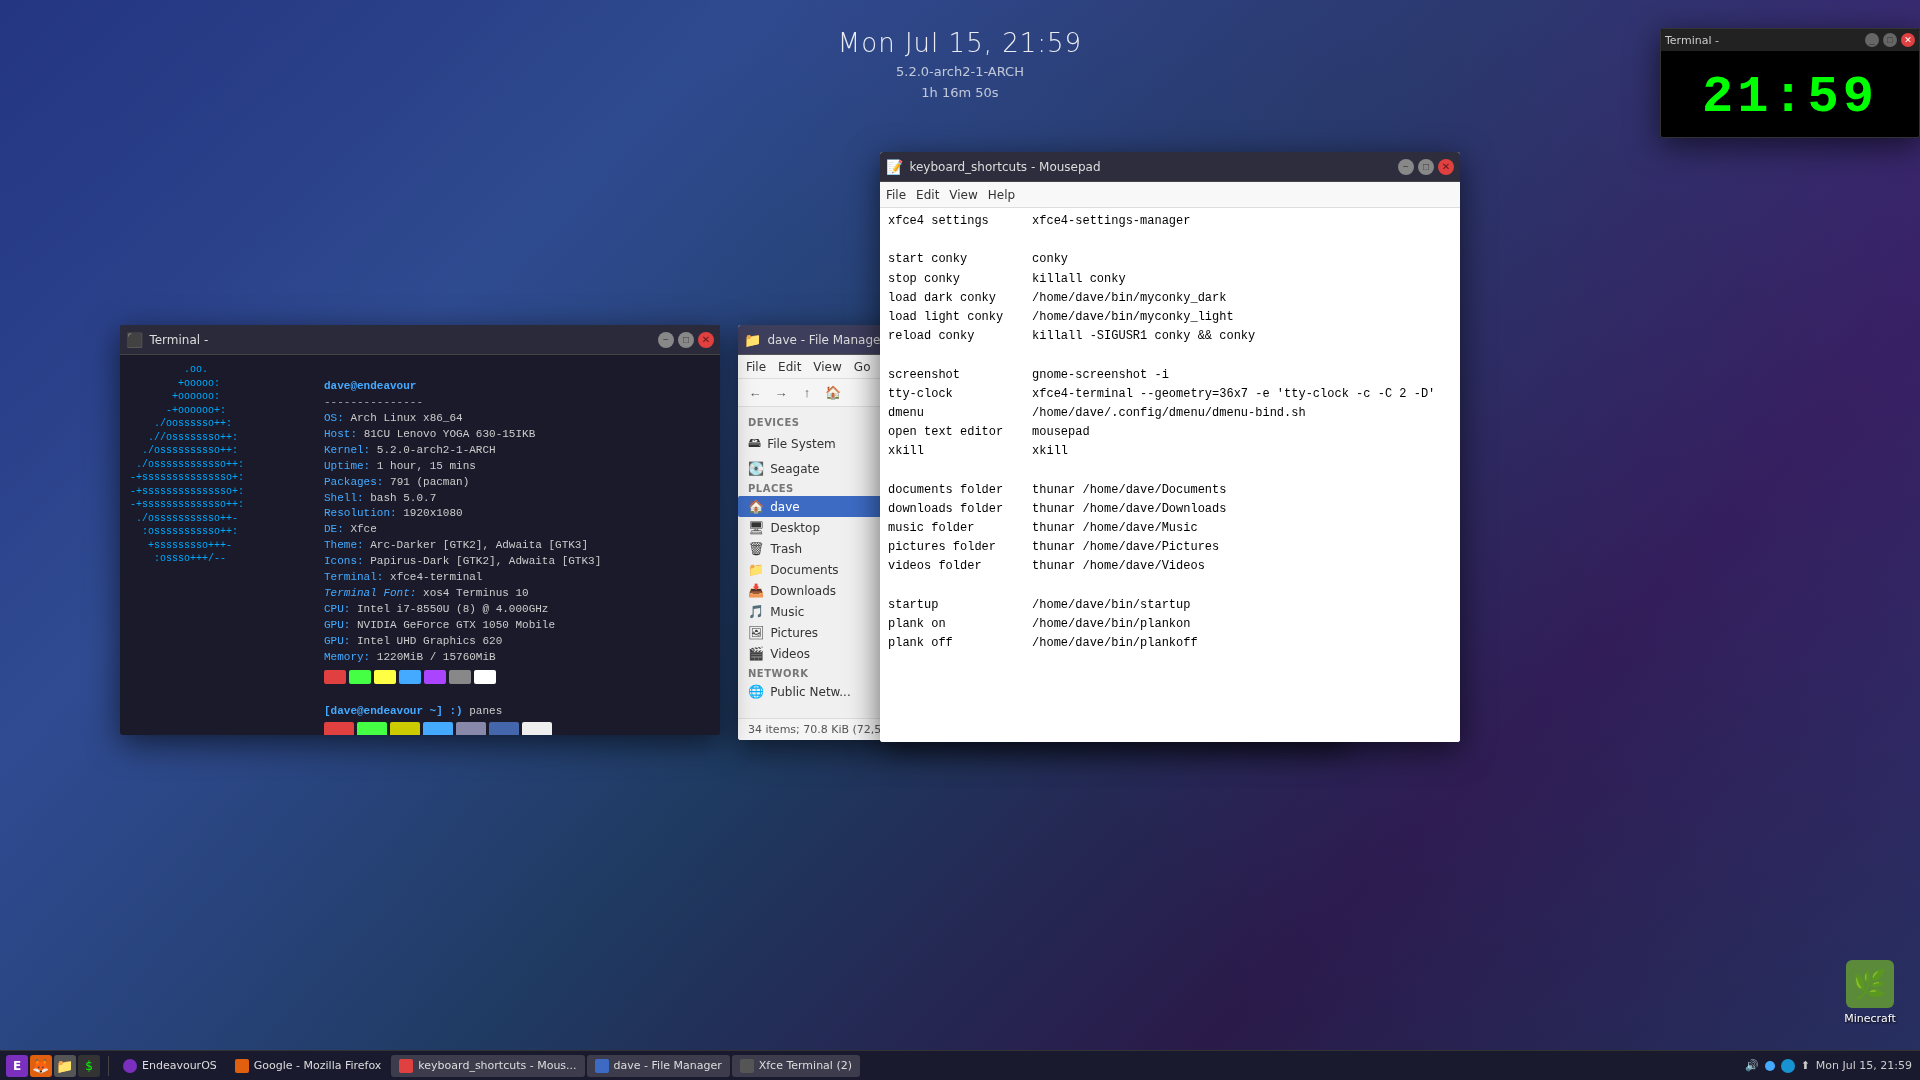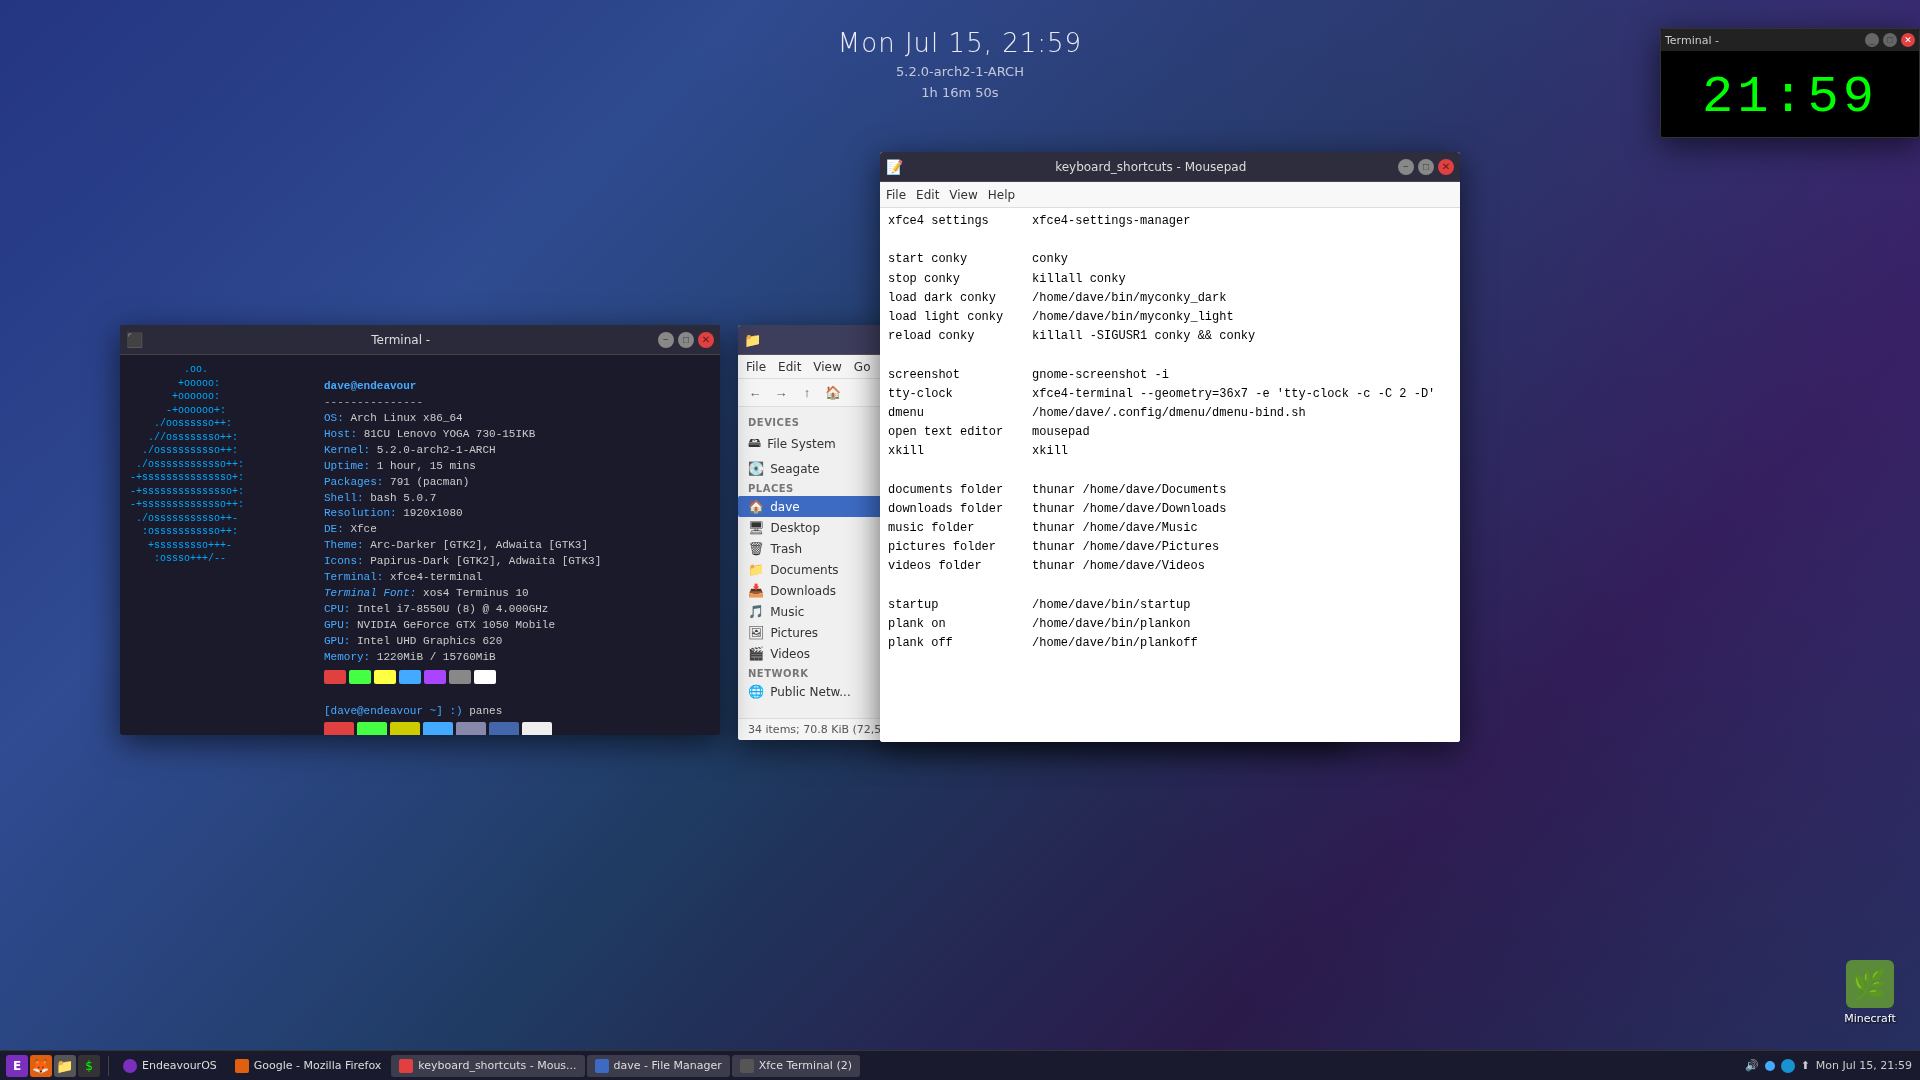--- a/index.html
+++ b/index.html
@@ -70,21 +70,21 @@
       display: flex;
       align-items: center;
       justify-content: center;
     }
     .win-btn.minimize { background: #666; color: #333; }
     .win-btn.maximize { background: #666; color: #333; }
     .win-btn.close { background: #e04040; color: #fff; }
     .clock-display {
       color: #00ff00;
       font-size: 52px;
-      font-weight: normal;
+      font-weight: bold;
       font-family: 'Courier New', monospace;
       margin-top: 28px;
       letter-spacing: 4px;
     }
 
     
     .desktop-datetime {
       position: absolute;
       top: 28px;
       left: 50%;
@@ -187,21 +187,20 @@
       height: 30px;
       display: flex;
       align-items: center;
       padding: 0 6px;
       gap: 6px;
       flex-shrink: 0;
     }
     .titlebar-icon { font-size: 14px; }
     .titlebar-title {
       flex: 1;
-      text-align: center;
       font-size: 12px;
       color: #ddd;
     }
     .titlebar-controls {
       display: flex;
       gap: 4px;
     }
     .titlebar-btn {
       width: 16px;
       height: 16px;
@@ -687,21 +686,21 @@
 -+sssssssssssssso+:
 -+ssssssssssssso++:
  ./osssssssssso++-
   :osssssssssso++:
    +sssssssso+++-
     :ossso+++/--</div>
     <div class="terminal-right" id="sysinfo">
 <span style="color:#4af;font-weight:bold;">dave@endeavour</span>
 <span style="color:#aaa;">---------------</span>
 <span style="color:#4af;">OS:</span> <span style="color:#ccc;">Arch Linux x86_64</span>
-<span style="color:#4af;margin-top:28px;">Host:</span> <span style="color:#ccc;">81CU Lenovo YOGA 730-15IKB</span>
+<span style="color:#4af;margin-top:28px;">Host:</span> <span style="color:#ccc;">81CU Lenovo YOGA 630-15IKB</span>
 <span style="color:#4af;">Kernel:</span> <span style="color:#ccc;">5.2.0-arch2-1-ARCH</span>
 <span style="color:#4af;">Uptime:</span> <span style="color:#ccc;">1 hour, 15 mins</span>
 <span style="color:#4af;">Packages:</span> <span style="color:#ccc;">791 (pacman)</span>
 <span style="color:#4af;">Shell:</span> <span style="color:#ccc;">bash 5.0.7</span>
 <span style="color:#4af;">Resolution:</span> <span style="color:#ccc;">1920x1080</span>
 <span style="color:#4af;">DE:</span> <span style="color:#ccc;">Xfce</span>
 <span style="color:#4af;">Theme:</span> <span style="color:#ccc;">Arc-Darker [GTK2], Adwaita [GTK3]</span>
 <span style="color:#4af;">Icons:</span> <span style="color:#ccc;">Papirus-Dark [GTK2], Adwaita [GTK3]</span>
 <span style="color:#4af;">Terminal:</span> <span style="color:#ccc;">xfce4-terminal</span>
 <span style="color:#4af;font-style:italic;">Terminal Font:</span> <span style="color:#ccc;">xos4 Terminus 10</span>
@@ -711,21 +710,21 @@
 <span style="color:#4af;">Memory:</span> <span style="color:#ccc;">1220MiB / 15760MiB</span>
 <div style="margin:4px 0;display:flex;gap:3px;">
   <span style="background:#e04040;width:22px;height:14px;display:inline-block;border-radius:2px;"></span>
   <span style="background:#4f4;width:22px;height:14px;display:inline-block;border-radius:2px;"></span>
   <span style="background:#ff4;width:22px;height:14px;display:inline-block;border-radius:2px;"></span>
   <span style="background:#4af;width:22px;height:14px;display:inline-block;border-radius:2px;"></span>
   <span style="background:#a4f;width:22px;height:14px;display:inline-block;border-radius:2px;"></span>
   <span style="background:#888;width:22px;height:14px;display:inline-block;border-radius:2px;"></span>
   <span style="background:#fff;width:22px;height:14px;display:inline-block;border-radius:2px;"></span>
 </div>
-<span style="color:#4af;font-weight:normal;margin-top:9px;">[dave@endeavour ~] :)</span> <span style="color:#ccc;">panes</span>
+<span style="color:#4af;font-weight:bold;margin-top:9px;">[dave@endeavour ~] :)</span> <span style="color:#ccc;">panes</span>
 <div style="margin:2px 0;display:flex;gap:3px;">
   <span style="background:#e04040;width:30px;height:28px;display:inline-block;border-radius:2px;"></span>
   <span style="background:#4f4;width:30px;height:28px;display:inline-block;border-radius:2px;"></span>
   <span style="background:#cc0;width:30px;height:28px;display:inline-block;border-radius:2px;"></span>
   <span style="background:#4af;width:30px;height:28px;display:inline-block;border-radius:2px;"></span>
   <span style="background:#88a;width:30px;height:28px;display:inline-block;border-radius:2px;"></span>
   <span style="background:#46a;width:30px;height:28px;display:inline-block;border-radius:2px;"></span>
   <span style="background:#eee;width:30px;height:28px;display:inline-block;border-radius:2px;"></span>
 </div>
  </div>

